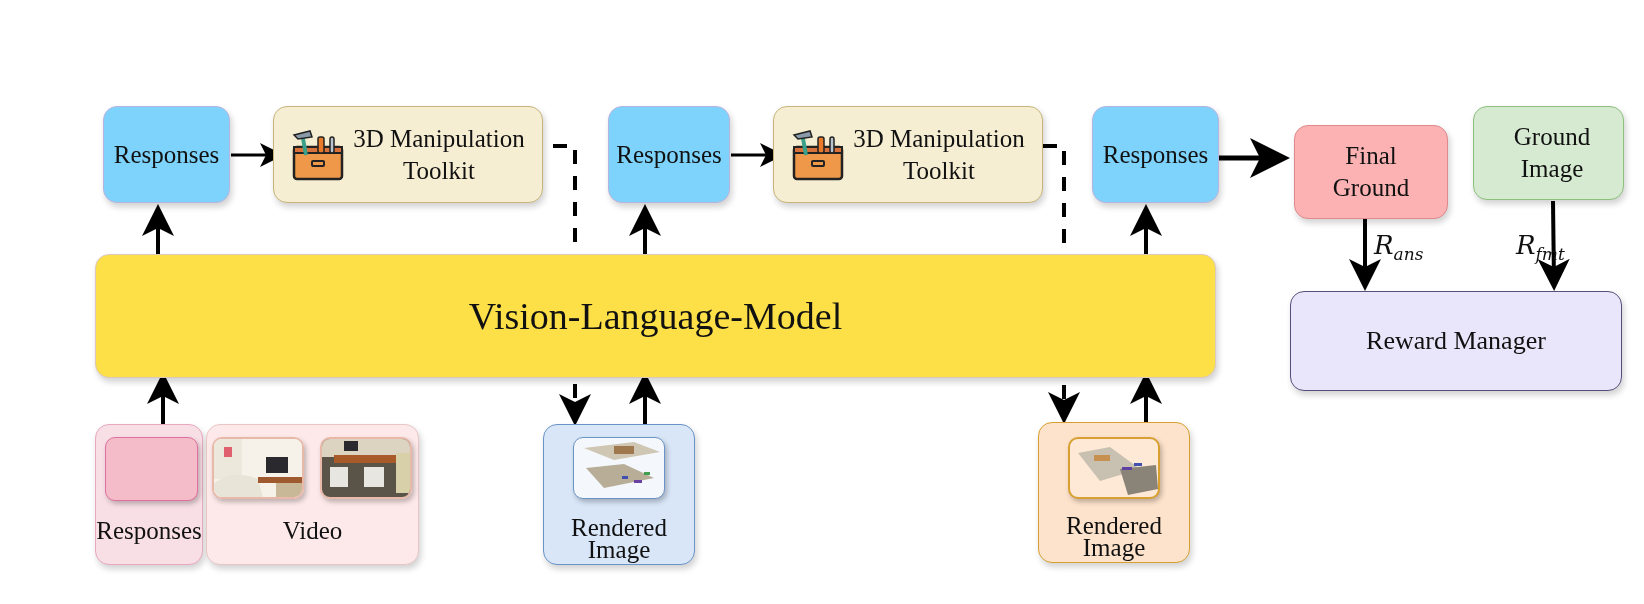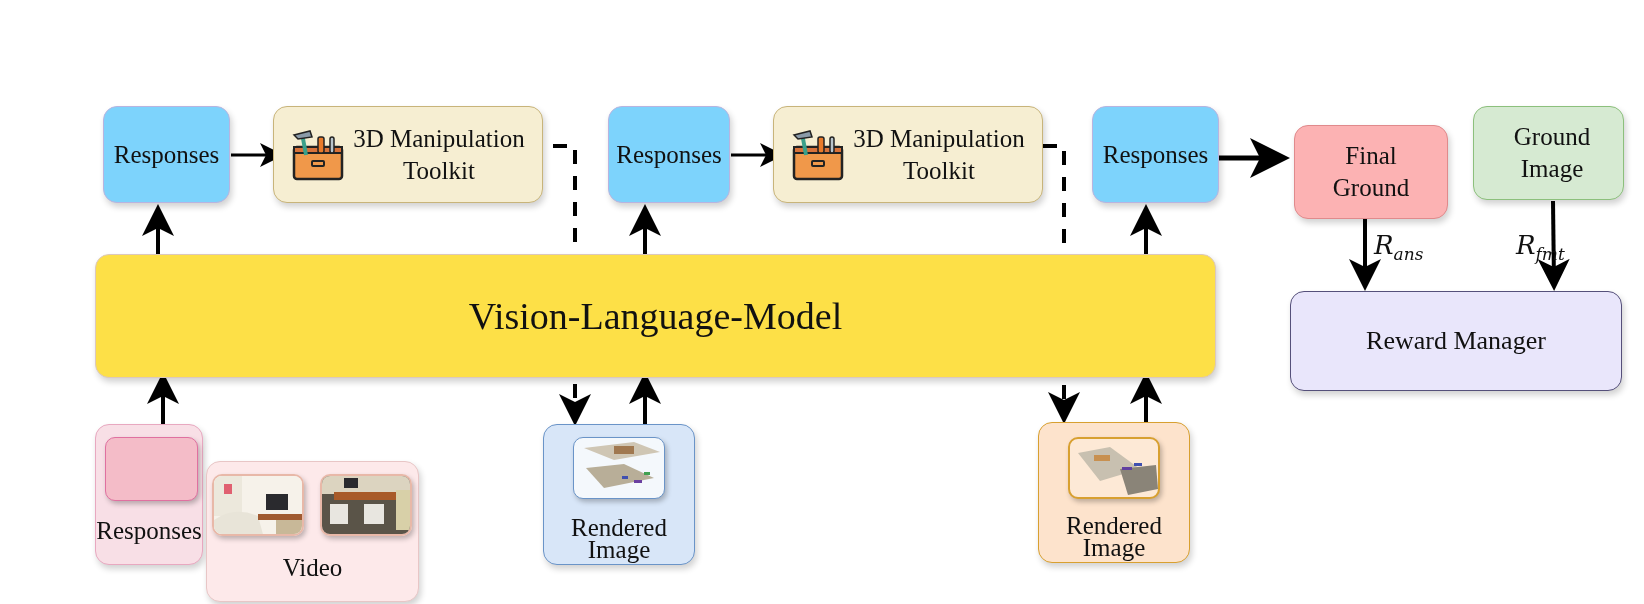--- a/index.html
+++ b/index.html
@@ -8,21 +8,21 @@
   .box { position: absolute; box-sizing: border-box; border-radius: 14px;
          display: flex; align-items: center; justify-content: center; text-align: center;
          box-shadow: 2px 4px 6px rgba(0,0,0,0.18); }
   .resp { background: #7dd3fc; border: 1.5px solid #b8b4e0; font-size: 25px; }
   .tool { background: #f6eed2; border: 1.5px solid #c8b47a; font-size: 25px; line-height: 32px; }
   .vlm  { background: #fde047; border: 1.5px solid #dcc8bc; font-size: 38px; }
   .final { background: #fcb2b3; border: 1.5px solid #e08a8c; font-size: 25px; line-height: 32px; }
   .gt    { background: #d6ead2; border: 1.5px solid #8cc07c; font-size: 25px; line-height: 32px; }
   .rm    { background: #e9e6fb; border: 1.5px solid #55507a; font-size: 26px; }
   .qgroup { background: #f8dfe6; border: 1.5px solid #e8a8c0; }
-  .vgroup { background: #fde9ea; border: 1.5px solid #e8c6c6; margin-top: 37px; }
+  .vgroup { background: #fde9ea; border: 1.5px solid #e8c6c6; }
   .ri-blue { background: #d8e6f8; border: 1.5px solid #6a94c8; }
   .ri-orange { background: #fde3cc; border: 1.5px solid #d8a030; }
   .label { position: absolute; font-size: 25px; text-align: center; line-height: 22px; }
   .thumb { position: absolute; box-sizing: border-box; border-radius: 10px; overflow: hidden;
            box-shadow: 2px 3px 5px rgba(0,0,0,0.25); }
   svg.arrows { position: absolute; left: 0; top: 0; }
   .math { position: absolute; font-family: "DejaVu Serif", serif; font-style: italic; font-size: 26px; }
   .math sub { font-size: 17px; }
   .toolicon { position: absolute; width: 60px; height: 56px; }
 </style>

